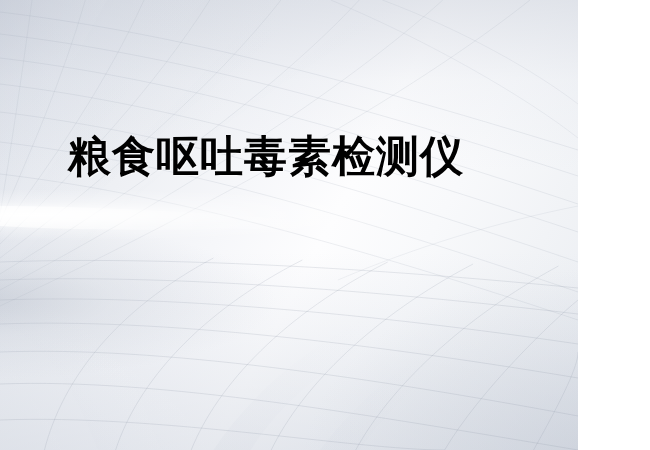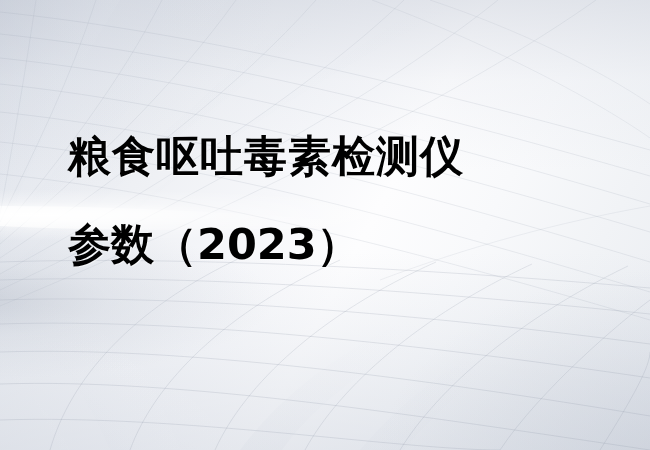--- a/index.html
+++ b/index.html
@@ -7,21 +7,21 @@
     margin: 0;
     padding: 0;
     background: #ffffff;
   }
   body {
     font-family: "DejaVu Sans", "Liberation Sans", sans-serif;
   }
 
   #banner {
     position: relative;
-    width: 650px;
+    width: 578px;
     height: 450px;
     overflow: hidden;
     background: #d946ef;
   }
 
   
   .bg-layer {
     position: absolute;
     inset: 0;
     width: 100%;
@@ -207,16 +207,15 @@
         <path d="M650,206 C 560,222 470,246 380,280"></path>
       </g>
     </svg>
   </div>
 
   <div class="bg-layer bg-shadow-left"></div>
   <div class="bg-layer bg-highlight"></div>
 
   <div class="title-block">
     <div class="title-line line1">粮食呕吐毒素检测仪</div>
-    <div class="title-line line2">参数（2023）</div>
   </div>
 
 </div>
 
 </body></html>

